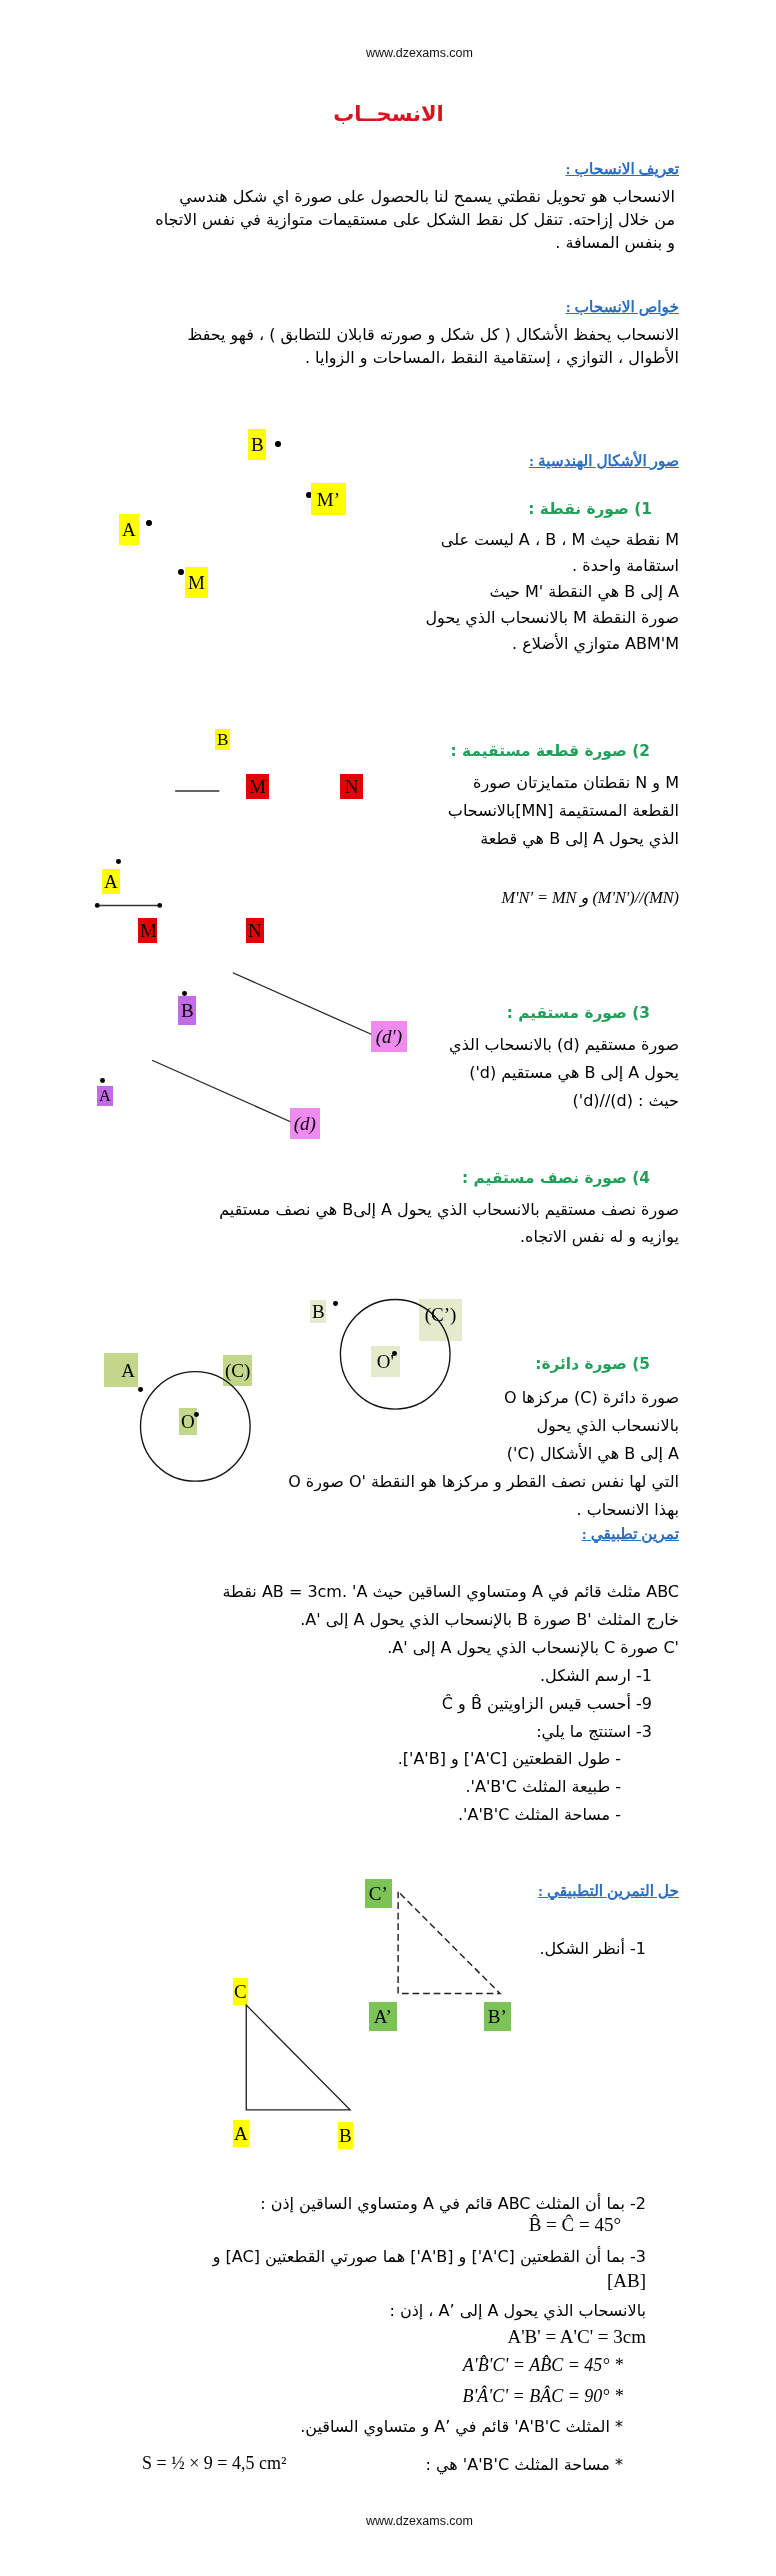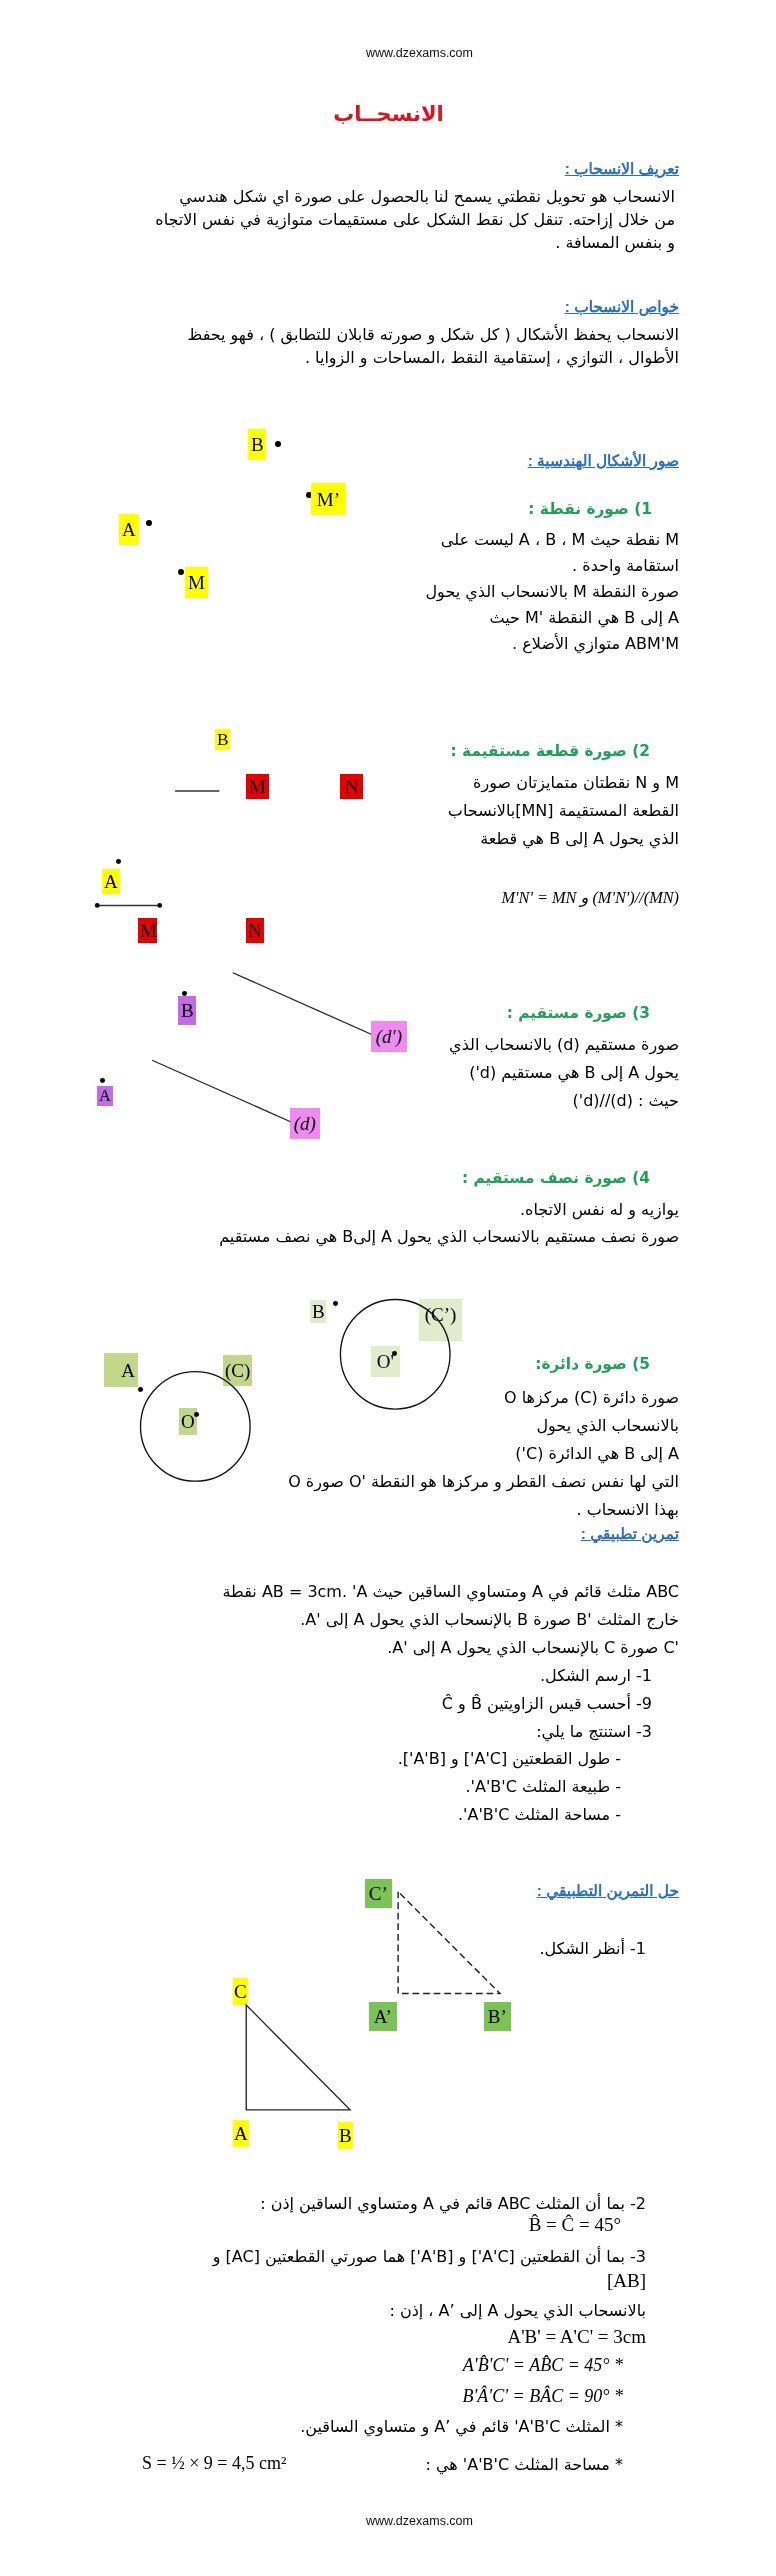--- a/index.html
+++ b/index.html
@@ -5,21 +5,21 @@
   html, body { margin: 0; padding: 0; background: #ffffff; }
   body { width: 777px; height: 2576px; position: relative; overflow: hidden;
          font-family: "Liberation Sans", sans-serif; color: #000; }
   .abs { position: absolute; }
   .site { font-family: "Liberation Sans", sans-serif; font-size: 12.5px; color: #111;
           width: 777px; text-align: center; margin-left: 31px; }
   .title { font-family: "DejaVu Sans", sans-serif; font-weight: bold; font-size: 21px;
            color: #d8141e; width: 777px; text-align: center; }
   .ar { direction: rtl; text-align: right; font-family: "DejaVu Sans", sans-serif;
         font-size: 16px; line-height: 23px; }
-  .head { direction: rtl; text-align: right; font-family: Liberation Sans, sans-serif;
+  .head { direction: rtl; text-align: right; font-family: Liberation Serif, serif;
           font-weight: bold; font-size: 15.4px; color: #2a6fc0; text-decoration: underline; }
   .sub { direction: rtl; text-align: center; font-family: "DejaVu Sans", sans-serif;
          font-weight: bold; font-size: 15.4px; color: #22a059; }
   .math { font-family: "Liberation Serif", serif; }
   .mi { font-family: "Liberation Serif", serif; font-style: italic; }
   .lbl { position: absolute; font-family: "Liberation Serif", serif; font-size: 19px;
          line-height: 1; padding: 5.8px 2.9px; }
   .yel { background: #ffff00; }
   .red { background: #e60000; }
   .pur { background: #c36be6; }
@@ -49,22 +49,22 @@
   <span class="li">الانسحاب يحفظ الأشكال ( كل شكل و صورته قابلان للتطابق ) ، فهو يحفظ</span>
   <span class="li">الأطوال ، التوازي ، إستقامية النقط ،المساحات و الزوايا .</span>
 </div>
 
 <div class="abs head" style="top:452px;right:98px">صور الأشكال الهندسية  :</div>
 
 <div class="abs sub" style="top:500px;right:125px">1) صورة نقطة :</div>
 <div class="abs ar" style="top:527px;right:98px;width:308px;line-height:26px">
   <span class="li">M نقطة حيث A ، B ، M ليست على</span>
   <span class="li">استقامة واحدة .</span>
+  <span class="li">A إلى B هي النقطة 'M حيث</span>
   <span class="li">صورة النقطة M بالانسحاب الذي يحول</span>
-  <span class="li">A إلى B هي النقطة 'M حيث</span>
   <span class="li">ABM'M متوازي الأضلاع .</span>
 </div>
 <div>
   <span class="lbl yel" style="left:248px;top:429px">B</span>
   <span class="dot" style="left:275px;top:441px"></span>
   <span class="dot" style="left:306px;top:492px"></span>
   <span class="lbl yel" style="left:311px;top:483px;padding:6.7px 5.8px">M’</span>
   <span class="lbl yel" style="left:119px;top:514px">A</span>
   <span class="dot" style="left:146px;top:520px"></span>
   <span class="dot" style="left:178px;top:569px"></span>
@@ -98,29 +98,29 @@
   <span class="dot" style="left:182px;top:991px;width:4.8px;height:4.8px"></span>
   <span class="lbl pur" style="left:178px;top:996px;padding:4.8px 2.9px">B</span>
   <span class="lbl pnk mi" style="left:371px;top:1021px;padding:5.8px 4.8px;font-style:italic">(d')</span>
   <span class="dot" style="left:100px;top:1078px;width:4.8px;height:4.8px"></span>
   <span class="lbl pur" style="left:97px;top:1086px;padding:1.9px 1.9px;font-size:16.3px">A</span>
   <span class="lbl pnk mi" style="left:290px;top:1108px;padding:5.8px 3.8px;font-style:italic">(d)</span>
 </div>
 
 <div class="abs sub" style="top:1169px;right:127px">4) صورة نصف مستقيم :</div>
 <div class="abs ar" style="top:1196px;right:98px;width:634px;line-height:27px">
+  <span class="li">صورة نصف مستقيم بالانسحاب الذي يحول A إلىB هي نصف مستقيم</span>
   <span class="li">يوازيه و له نفس الاتجاه.</span>
-  <span class="li">صورة نصف مستقيم بالانسحاب الذي يحول A إلىB هي نصف مستقيم</span>
 </div>
 
 <div class="abs sub" style="top:1355px;right:127px">5) صورة دائرة:</div>
 <div class="abs ar" style="top:1384px;right:98px;width:538px;line-height:28px">
   <span class="li">صورة دائرة (C) مركزها O</span>
   <span class="li">بالانسحاب الذي يحول</span>
-  <span class="li">A إلى B هي الدائرة (C')</span>
+  <span class="li">A إلى B هي الأشكال (C')</span>
   <span class="li">التي لها نفس نصف القطر و مركزها هو النقطة 'O صورة O</span>
   <span class="li">بهذا الانسحاب .</span>
 </div>
 <div>
   <span class="lbl olv" style="left:104px;top:1353px;padding:7.7px 2.9px 7.7px 17.3px">A</span>
   <span class="dot" style="left:138px;top:1387px;width:4.8px;height:4.8px"></span>
   <span class="lbl olv" style="left:223px;top:1355px;padding:5.8px 1.9px">(C)</span>
   <span class="lbl olv" style="left:179px;top:1408px;padding:3.8px 1.9px">O</span>
   <span class="dot" style="left:194px;top:1412px;width:4.8px;height:4.8px"></span>
   <span class="lbl olvl" style="left:310px;top:1300px;padding:1.9px 1.9px">B</span>

